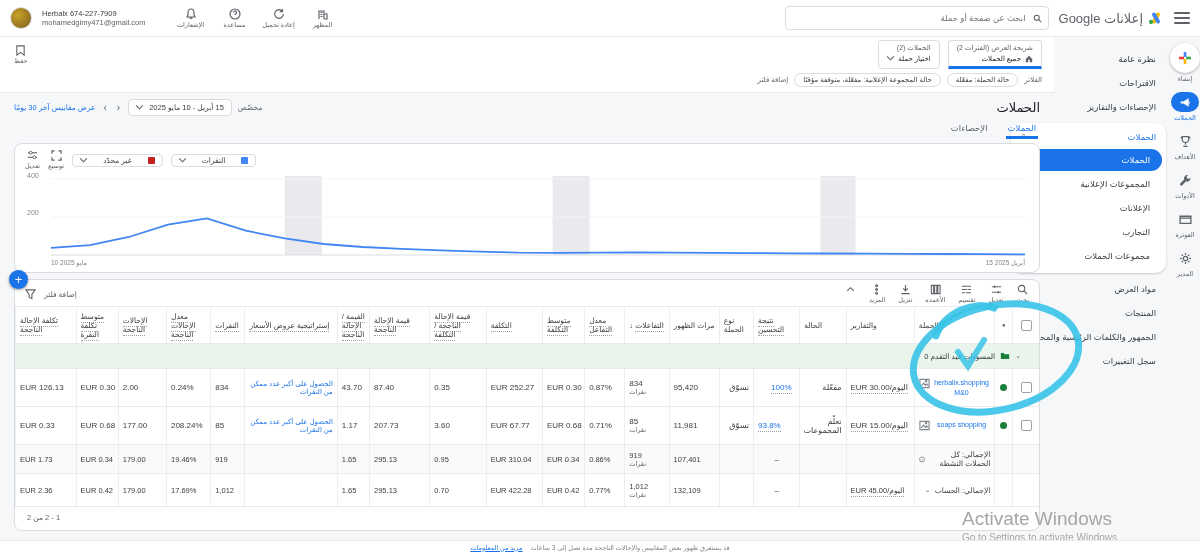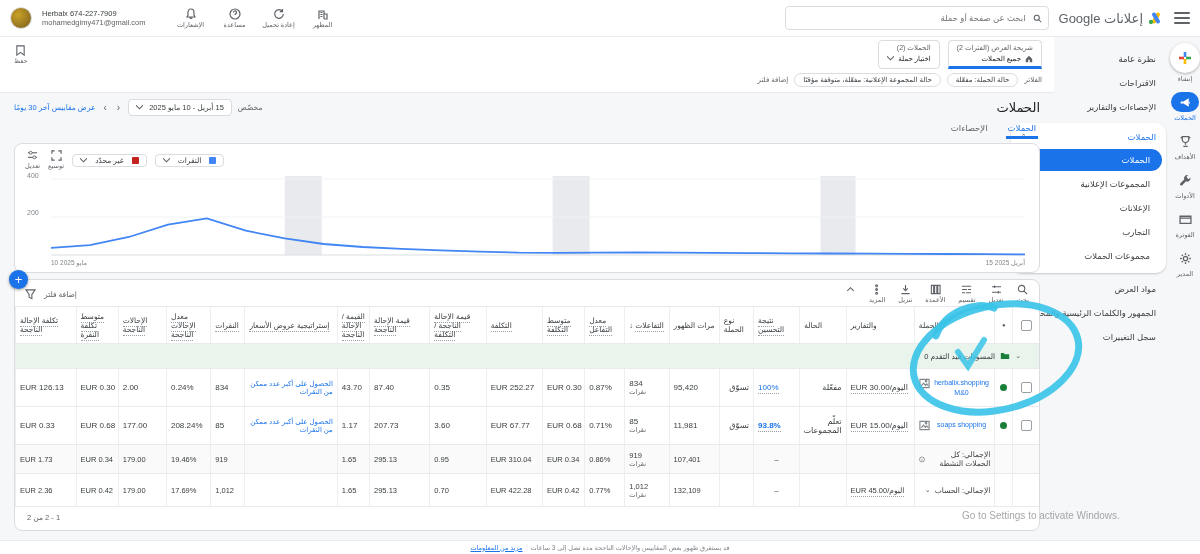--- a/index.html
+++ b/index.html
@@ -58,21 +58,21 @@
   .nav-arrow{color:#5f6368;font-size:10px;cursor:pointer;padding:0 2px}
   .quick-link{color:#1a73e8;font-size:7.5px;cursor:pointer}
   .mode-lbl{font-size:7.5px;color:#5f6368}
   .tabsrow{display:flex;justify-content:flex-start;gap:16px;padding:2px 16px 0;font-size:8.5px}
   .tab{padding:3px 2px;color:#5f6368;cursor:pointer}
   .tab.active{color:#1a73e8;border-bottom:3px solid #1a73e8}
   
   .card{background:#fff;border:1px solid #dadce0;border-radius:8px;margin:4px 14px 0;}
   .chart-card{padding:6px 10px 4px;position:relative}
   .chart-ctrls{display:flex;justify-content:flex-end;gap:8px;align-items:center}
-  .metric-box{border:1px solid #dadce0;border-radius:4px;padding:1px 7px;font-size:7.5px;display:flex;align-items:center;gap:8px;cursor:pointer;color:#3c4043}
+  .metric-box{border:1px solid #dadce0;border-radius:4px;padding:1px 7px;font-size:7.5px;display:flex;align-items:center;gap:16px;cursor:pointer;color:#3c4043}
   .sq{width:7px;height:7px;border-radius:1px;display:inline-block}
   .icon-lbl{display:flex;flex-direction:column;align-items:center;cursor:pointer}
   .icon-lbl .lbl{font-size:6.5px;color:#5f6368;margin-top:1px}
   .chart-area{position:relative;height:80px;margin:6px 4px 12px 26px}
   .chart-area svg.plot{position:absolute;inset:0;width:100%;height:100%}
   .ytick{position:absolute;left:-24px;font-size:7px;color:#80868b;direction:ltr}
   .xlab{position:absolute;bottom:-11px;font-size:6.5px;color:#80868b;direction:ltr}
   
   .table-card{position:relative;padding:0 0 2px;margin-top:6px}
   .tbl-toolbar{display:flex;align-items:center;justify-content:space-between;padding:4px 10px 2px;border-bottom:1px solid #e8eaed}
@@ -240,20 +240,24 @@
               <span class="chev">⌃</span>
             </div>
             <div class="sub active">الحملات</div>
             <div class="sub">المجموعات الإعلانية</div>
             <div class="sub">الإعلانات</div>
             <div class="sub">التجارب</div>
             <div class="sub">مجموعات الحملات</div>
           </div>
           <div class="nav-item">
             <span>مواد العرض</span>
+            <span class="chev">⌄</span>
+          </div>
+          <div class="nav-item">
+            <span>المنتجات</span>
             <span class="chev">⌄</span>
           </div>
           <div class="nav-item">
             <span>الجمهور والكلمات الرئيسية والمحتوى</span>
             <span class="chev">⌄</span>
           </div>
           <div class="nav-item">
             <span>سجل التغييرات</span>
           </div>
         </nav>
@@ -495,21 +499,21 @@
                 <td>
                   <div class="name-cell">
                     <a class="name-link">herbalix.shopping M&amp;0</a>
                     <svg width="11" height="11" viewBox="0 0 12 12">
                       <path d="M1 1.5 H11 V10.5 H1 Z M2.5 8.5 L5 5.5 L7 8 L8.5 6.5 L10 8.5 M8.5 3.5 a.8.8 0 1 0 0 .01" fill="none" stroke="#80868b" stroke-width="1.2"></path>
                     </svg>
                   </div>
                 </td>
                 <td class="num"><span class="dotted">EUR 30.00/اليوم</span></td>
                 <td>مفعّلة</td>
-                <td class="num"><a class="blue dotted" style="direction: ltr;">100%</a></td>
+                <td class="num"><a class="blue dotted" style="direction: ltr; margin-left: 13px;">100%</a></td>
                 <td>تسوّق</td>
                 <td class="num">95,420</td>
                 <td class="num">
                   <div>834</div>
                   <div class="unit">نقرات</div>
                 </td>
                 <td class="num">0.87%</td>
                 <td class="num">EUR 0.30</td>
                 <td class="num">EUR 252.27</td>
                 <td class="num">0.35</td>
@@ -532,21 +536,21 @@
                 <td>
                   <div class="name-cell">
                     <a class="name-link">soaps shopping</a>
                     <svg width="11" height="11" viewBox="0 0 12 12">
                       <path d="M1 1.5 H11 V10.5 H1 Z M2.5 8.5 L5 5.5 L7 8 L8.5 6.5 L10 8.5 M8.5 3.5 a.8.8 0 1 0 0 .01" fill="none" stroke="#80868b" stroke-width="1.2"></path>
                     </svg>
                   </div>
                 </td>
                 <td class="num"><span class="dotted">EUR 15.00/اليوم</span></td>
                 <td>تعلّم المجموعات</td>
-                <td class="num"><a class="blue dotted" style="direction: ltr; font-weight: bold;">93.8%</a></td>
+                <td class="num"><a class="blue dotted" style="direction: ltr;">93.8%</a></td>
                 <td>تسوّق</td>
                 <td class="num">11,981</td>
                 <td class="num">
                   <div>85</div>
                   <div class="unit">نقرات</div>
                 </td>
                 <td class="num">0.71%</td>
                 <td class="num">EUR 0.68</td>
                 <td class="num">EUR 67.77</td>
                 <td class="num">3.60</td>
@@ -631,20 +635,21 @@
     </main>
   </div>
 
   <svg class="annotation" viewBox="0 0 195 132">
     <ellipse cx="98" cy="68" rx="84" ry="52" transform="rotate(-13 98 68)" fill="none" stroke="#38c3e8" stroke-width="7" stroke-linecap="round" opacity="0.9"></ellipse>
     <path d="M38 46 C 46 22, 78 10, 96 18" fill="none" stroke="#38c3e8" stroke-width="7" stroke-linecap="round" opacity="0.9"></path>
     <path d="M60 62 l 10 14 l 16 -26" fill="none" stroke="#38c3e8" stroke-width="6" stroke-linecap="round" opacity="0.85"></path>
   </svg>
 
   <div class="watermark">
+    <div class="w1">Activate Windows</div>
     <div class="w2">Go to Settings to activate Windows.</div>
   </div>
 
   <footer class="footerbar">
     <span>قد يستغرق ظهور بعض المقاييس والإحالات الناجحة مدة تصل إلى 3 ساعات</span>
     <span class="flink">مزيد من المعلومات</span>
   </footer>
 
 </div>
 

